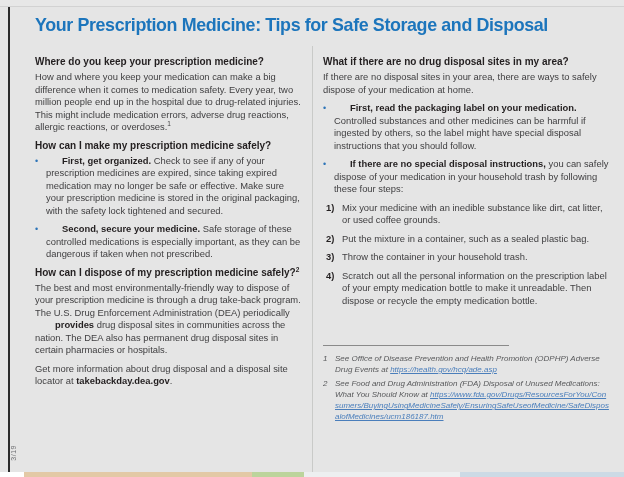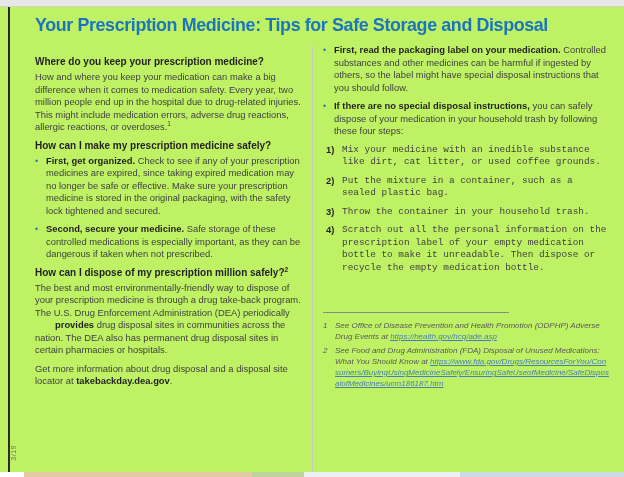--- a/index.html
+++ b/index.html
@@ -1,18 +1,18 @@
 <!DOCTYPE html>
 <html><head>
 <meta charset="utf-8">
 <style>
   * { margin:0; padding:0; box-sizing:border-box; }
   body { background:#fff; }
   .page {
-    position:relative; width:624px; height:477px; background:#bef264;
+    position:relative; width:624px; height:477px; background:#e5e5e5;
     font-family:"Liberation Sans", sans-serif; color:#414042; overflow:hidden;
   }
   .topbar { height:7px; background:#e7e7e7; border-bottom:1px solid #d2d2d2; }
   .left-edge { position:absolute; left:8px; top:7px; bottom:0; width:2px; background:#2b2b2b; }
   .side-label {
     position:absolute; left:10px; bottom:16px; font-size:7px; color:#6d6e71;
     writing-mode:vertical-rl; transform:rotate(180deg); letter-spacing:0.5px;
   }
   .doc-title {
     margin:7px 0 0 35px; font-size:19px; font-weight:bold; color:#1c75bc;
@@ -26,25 +26,25 @@
 
   h3.sec-head { font-size:10px; line-height:12px; font-weight:bold; color:#231f20; margin:6px 0 3px; }
   h3.sec-head.first { margin-top:12px; }
   p.body { font-size:9.4px; line-height:12.5px; margin:0 0 6px; }
   b.inline { color:#231f20;margin-left:20px; }
   sup { font-size:6.5px; vertical-align:super; line-height:0; }
 
   .bullet { display:flex; font-size:9.4px; line-height:12.5px; margin:0 0 6px; }
   .bullet .dot { color:#2d74b8; width:11px; flex:none; font-size:9px; }
   .bullet .btext { flex:1; }
-  .bullet .blead { font-weight:bold; color:#231f20; }
+  .bullet .blead { font-weight:bold; color:#231f20;margin-left:16px; }
 
   .step { display:flex; font-size:9.4px; line-height:12.5px; margin:0 0 6px; padding-left:3px; }
   .step .num { width:16px; flex:none; font-weight:bold; color:#231f20; }
-  .step .stext { flex:1;font-family:Liberation Mono, monospace; }
+  .step .stext { flex:1; }
 
   .footnotes { margin-top:38px; }
   .fn-rule { width:186px; border-top:1px solid #8a8a8a; margin-bottom:7px; }
   .footnote { display:flex; font-size:8px; line-height:11px; font-style:italic; color:#58595b; margin-bottom:3px; }
   .footnote .fnum { width:12px; flex:none; }
   .footnote .ftext { flex:1; }
   a.fn-link { color:#4a7ebb; text-decoration:underline; word-break:break-all; font-style:italic; }
   b.site { color:#231f20;text-align:right; }
 
   .bottom-strip { position:absolute; left:0; bottom:0; width:624px; height:5px; display:flex; }
@@ -73,28 +73,30 @@
       <h3 class="sec-head">How can I make my prescription medicine safely?</h3>
       <div class="bullet">
         <span class="dot">•</span>
         <span class="btext"><span class="blead">First, get organized.</span><span> Check to see if any of your prescription medicines are expired, since taking expired medication may no longer be safe or effective. Make sure your prescription medicine is stored in the original packaging, with the safety lock tightened and secured.</span></span>
       </div>
       <div class="bullet">
         <span class="dot">•</span>
         <span class="btext"><span class="blead">Second, secure your medicine.</span><span> Safe storage of these controlled medications is especially important, as they can be dangerous if taken when not prescribed.</span></span>
       </div>
 
-      <h3 class="sec-head"><span>How can I dispose of my prescription million safely?</span><sup>2</sup></h3>
+      <h3 class="sec-head"><span>How can I dispose of my prescription medicine safely?</span><sup>2</sup></h3>
       <p class="body"><span>The best and most environmentally-friendly way to dispose of your prescription medicine is through a drug take-back program. The U.S. Drug Enforcement Administration (DEA) periodically </span><b class="inline">provides</b><span> drug disposal sites in communities across the nation. The DEA also has permanent drug disposal sites in certain pharmacies or hospitals.</span></p>
       <p class="body"><span>Get more information about drug disposal and a disposal site locator at </span><b class="site">takebackday.dea.gov</b><span>.</span></p>
     </div>
 
     <div class="col-divider"></div>
 
     <div class="col-right">
+      <h3 class="sec-head first">What if there are no drug disposal sites in my area?</h3>
+      <p class="body">If there are no disposal sites in your area, there are ways to safely dispose of your medication at home.</p>
 
       <div class="bullet">
         <span class="dot">•</span>
         <span class="btext"><span class="blead">First, read the packaging label on your medication.</span><span> Controlled substances and other medicines can be harmful if ingested by others, so the label might have special disposal instructions that you should follow.</span></span>
       </div>
       <div class="bullet">
         <span class="dot">•</span>
         <span class="btext"><span class="blead">If there are no special disposal instructions,</span><span> you can safely dispose of your medication in your household trash by following these four steps:</span></span>
       </div>
 

